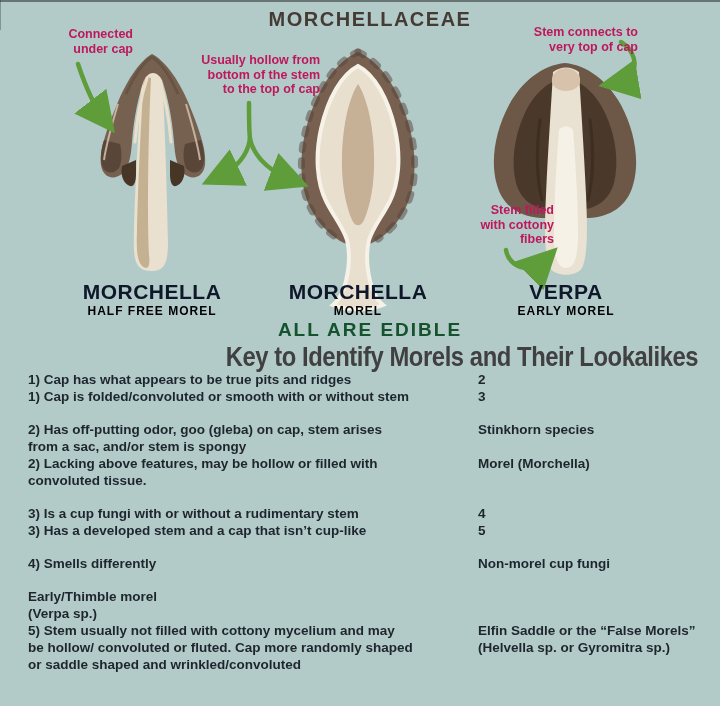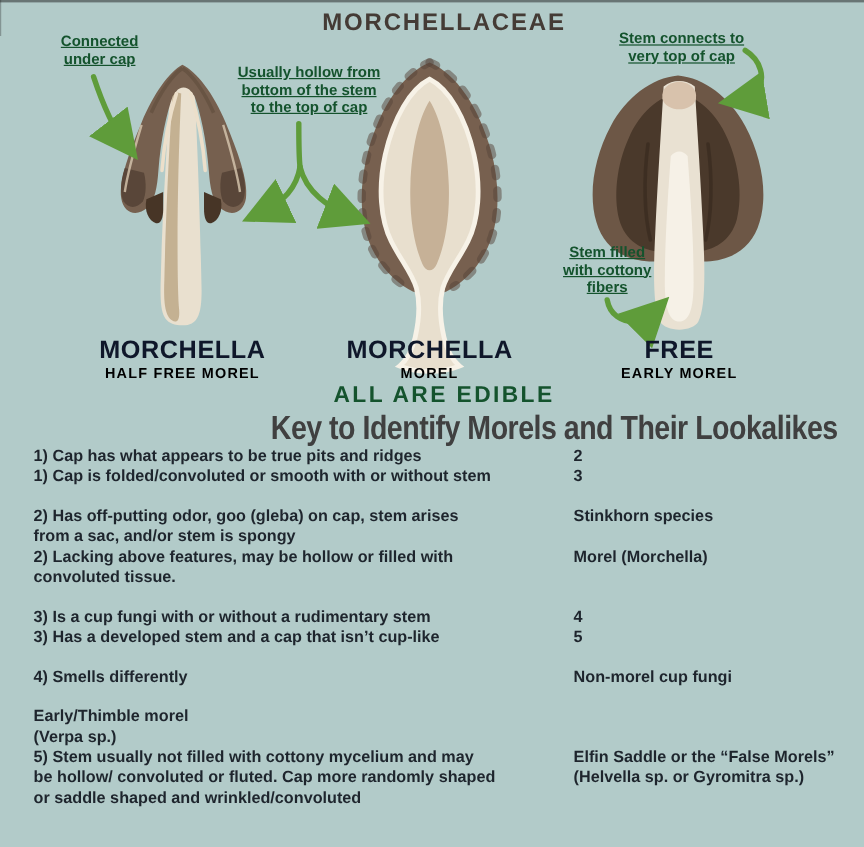--- a/index.html
+++ b/index.html
@@ -12,25 +12,25 @@
   .top-edge{position:absolute;top:0;left:0;right:0;height:2px;background:rgba(43,47,45,.55);}
   .left-edge{position:absolute;top:0;left:0;width:1px;height:30px;background:rgba(43,47,45,.35);}
 
   #art{position:absolute;top:0;left:0;pointer-events:none;}
 
   .poster-title{
     position:absolute;top:8px;left:0;width:100%;text-align:center;
     font-size:20px;font-weight:bold;letter-spacing:1.5px;color:#443b35;
   }
   .annotation{
-    position:absolute;text-align:center;font-size:12.5px;font-weight:bold;
-    color:#14532d;line-height:14.5px;white-space:pre-line;text-decoration:underline;
+    position:absolute;text-align:right;font-size:12.5px;font-weight:bold;
+    color:#be185d;line-height:14.5px;white-space:pre-line;
   }
   .ann-connected{top:27px;left:33px;width:100px;}
-  .ann-hollow{top:53px;left:185px;width:145px;}
+  .ann-hollow{top:53px;left:175px;width:145px;}
   .ann-stemtop{top:25px;left:498px;width:140px;}
   .ann-cottony{top:203px;left:458px;width:96px;}
 
   .species{position:absolute;top:281px;text-align:center;width:180px;}
   .species .name{font-size:21px;font-weight:bold;letter-spacing:.5px;color:#0f172a;line-height:22px;}
   .species .sub{font-size:12px;font-weight:bold;letter-spacing:1px;color:#000000;line-height:14px;margin-top:1px;}
   .sp-left{left:62px;}
   .sp-mid{left:268px;}
   .sp-right{left:476px;}
 
@@ -136,21 +136,21 @@
 
   <div class="species sp-left">
     <div class="name">MORCHELLA</div>
     <div class="sub">HALF FREE MOREL</div>
   </div>
   <div class="species sp-mid">
     <div class="name">MORCHELLA</div>
     <div class="sub">MOREL</div>
   </div>
   <div class="species sp-right">
-    <div class="name">FREE</div>
+    <div class="name">VERPA</div>
     <div class="sub">EARLY MOREL</div>
   </div>
 
   <div class="edible">ALL ARE EDIBLE</div>
 
   <div class="key-title">
     <span>Key to Identify Morels and Their Lookalikes</span>
   </div>
 
   <div class="key">

